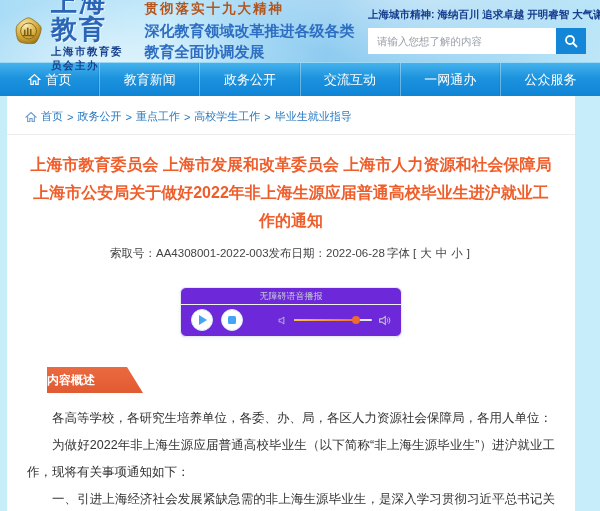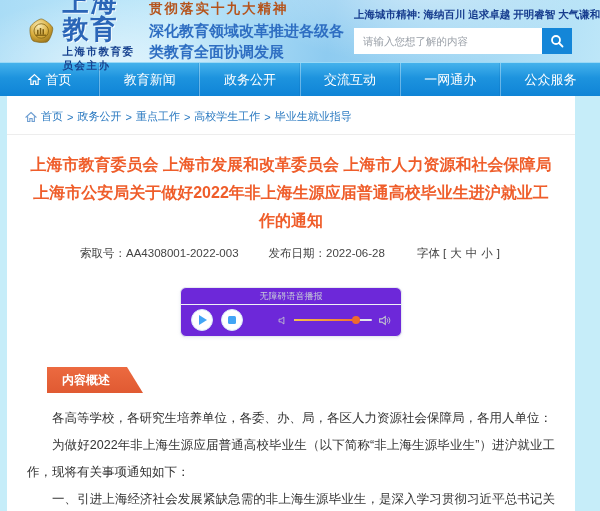--- a/index.html
+++ b/index.html
@@ -8,21 +8,21 @@
     font-family:"Liberation Sans","DejaVu Sans",sans-serif;
     background:#c6edf9;
   }
   
   .banner {
     height:62px; width:600px;
     background:
       radial-gradient(ellipse 260px 120px at 18% 110%, rgba(255,255,255,.55), rgba(255,255,255,0) 60%),
       radial-gradient(ellipse 300px 140px at 70% -30%, rgba(255,255,255,.5), rgba(255,255,255,0) 60%),
       linear-gradient(100deg,#a9dcf6 0%,#c2e9fa 28%,#8ecbf0 55%,#a5d9f4 80%,#bde6f8 100%);
-    display:flex; align-items:center; padding:0 28px;
+    display:flex; align-items:center; padding:0 14px;
   }
   .logo-wrap { display:flex; align-items:center; }
   .logo-svg { width:44px; height:44px; display:block; }
   .site-id { margin-left:8px; }
   .site-name {
     font-size:26px; font-weight:bold; color:#2a65b7; letter-spacing:2px;
     text-shadow:1px 1px 0 rgba(255,255,255,.8); line-height:1.05;
   }
   .site-sub { font-size:10.5px; font-weight:bold; color:#16418f; letter-spacing:1.5px; margin-top:2px; }
   .slogan { margin-left:14px; line-height:1.35; }
@@ -64,21 +64,21 @@
     border-bottom:1px solid #ededed;
   }
   .crumb { cursor:pointer; }
   .crumb-sep { color:#2878c0; }
   
   .art-title {
     margin:16px 20px 0; text-align:center;
     color:#ef5d2a; font-weight:bold; font-size:16px; line-height:1.75;
   }
   .meta-row {
-    display:flex; justify-content:center; gap:30px; margin-top:11px;
+    display:flex; justify-content:center; margin-top:11px;
     font-size:11.5px; color:#444;
   }
   .meta-item { white-space:nowrap; }
   .font-sizes span { cursor:pointer; margin:0 2px; }
   
   .player {
     width:222px; margin:26px auto 0; background:#6d28d9;
     border:1px solid #e7eaf0; border-radius:6px;
     box-shadow:0 1px 3px rgba(180,190,210,.25);
   }
@@ -103,21 +103,21 @@
     background:linear-gradient(90deg,#f6c24a,#ef7030); border-radius:2px;
   }
   .vol-knob {
     position:absolute; top:-3px; left:80%; width:8px; height:8px; margin-left:-4px;
     background:#ee6a2e; border-radius:50%;
   }
   
   .sec-tab {
     margin:30px 0 0 40px; width:96px; height:26px; line-height:26px;
     background:linear-gradient(180deg,#ec6a40,#e05a32);
-    color:#fff; font-size:12px; font-weight:bold; padding-left:15px;
+    color:#fff; font-size:12px; font-weight:bold; 
     clip-path:polygon(0 0, 80px 0, 96px 100%, 0 100%);
   }
   .doc-num { text-align:center; font-size:12.5px; color:#333; margin-top:4px; }
   .body-text { margin:12px 20px 0; }
   .body-text p {
     font-size:12.5px; color:#333; line-height:2.15; text-indent:2em;
     text-align:justify;
   }
 </style>
 </head>

